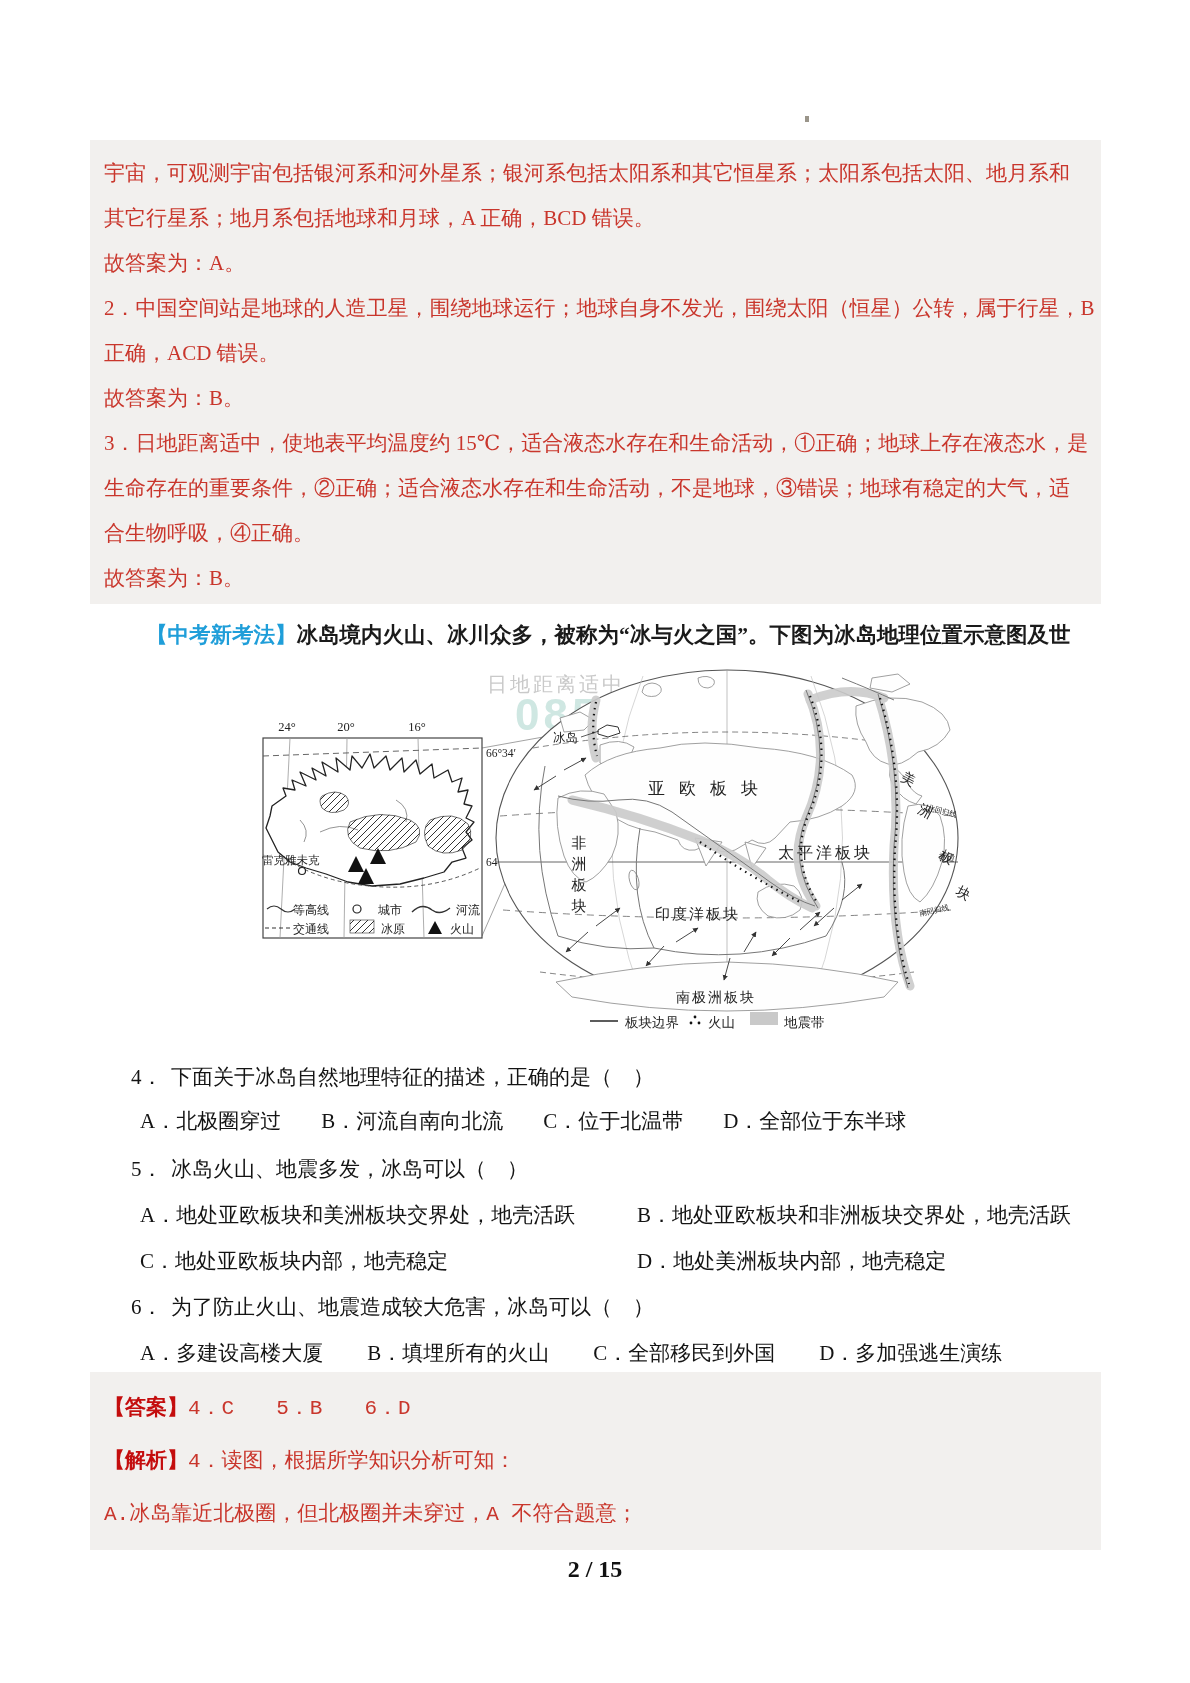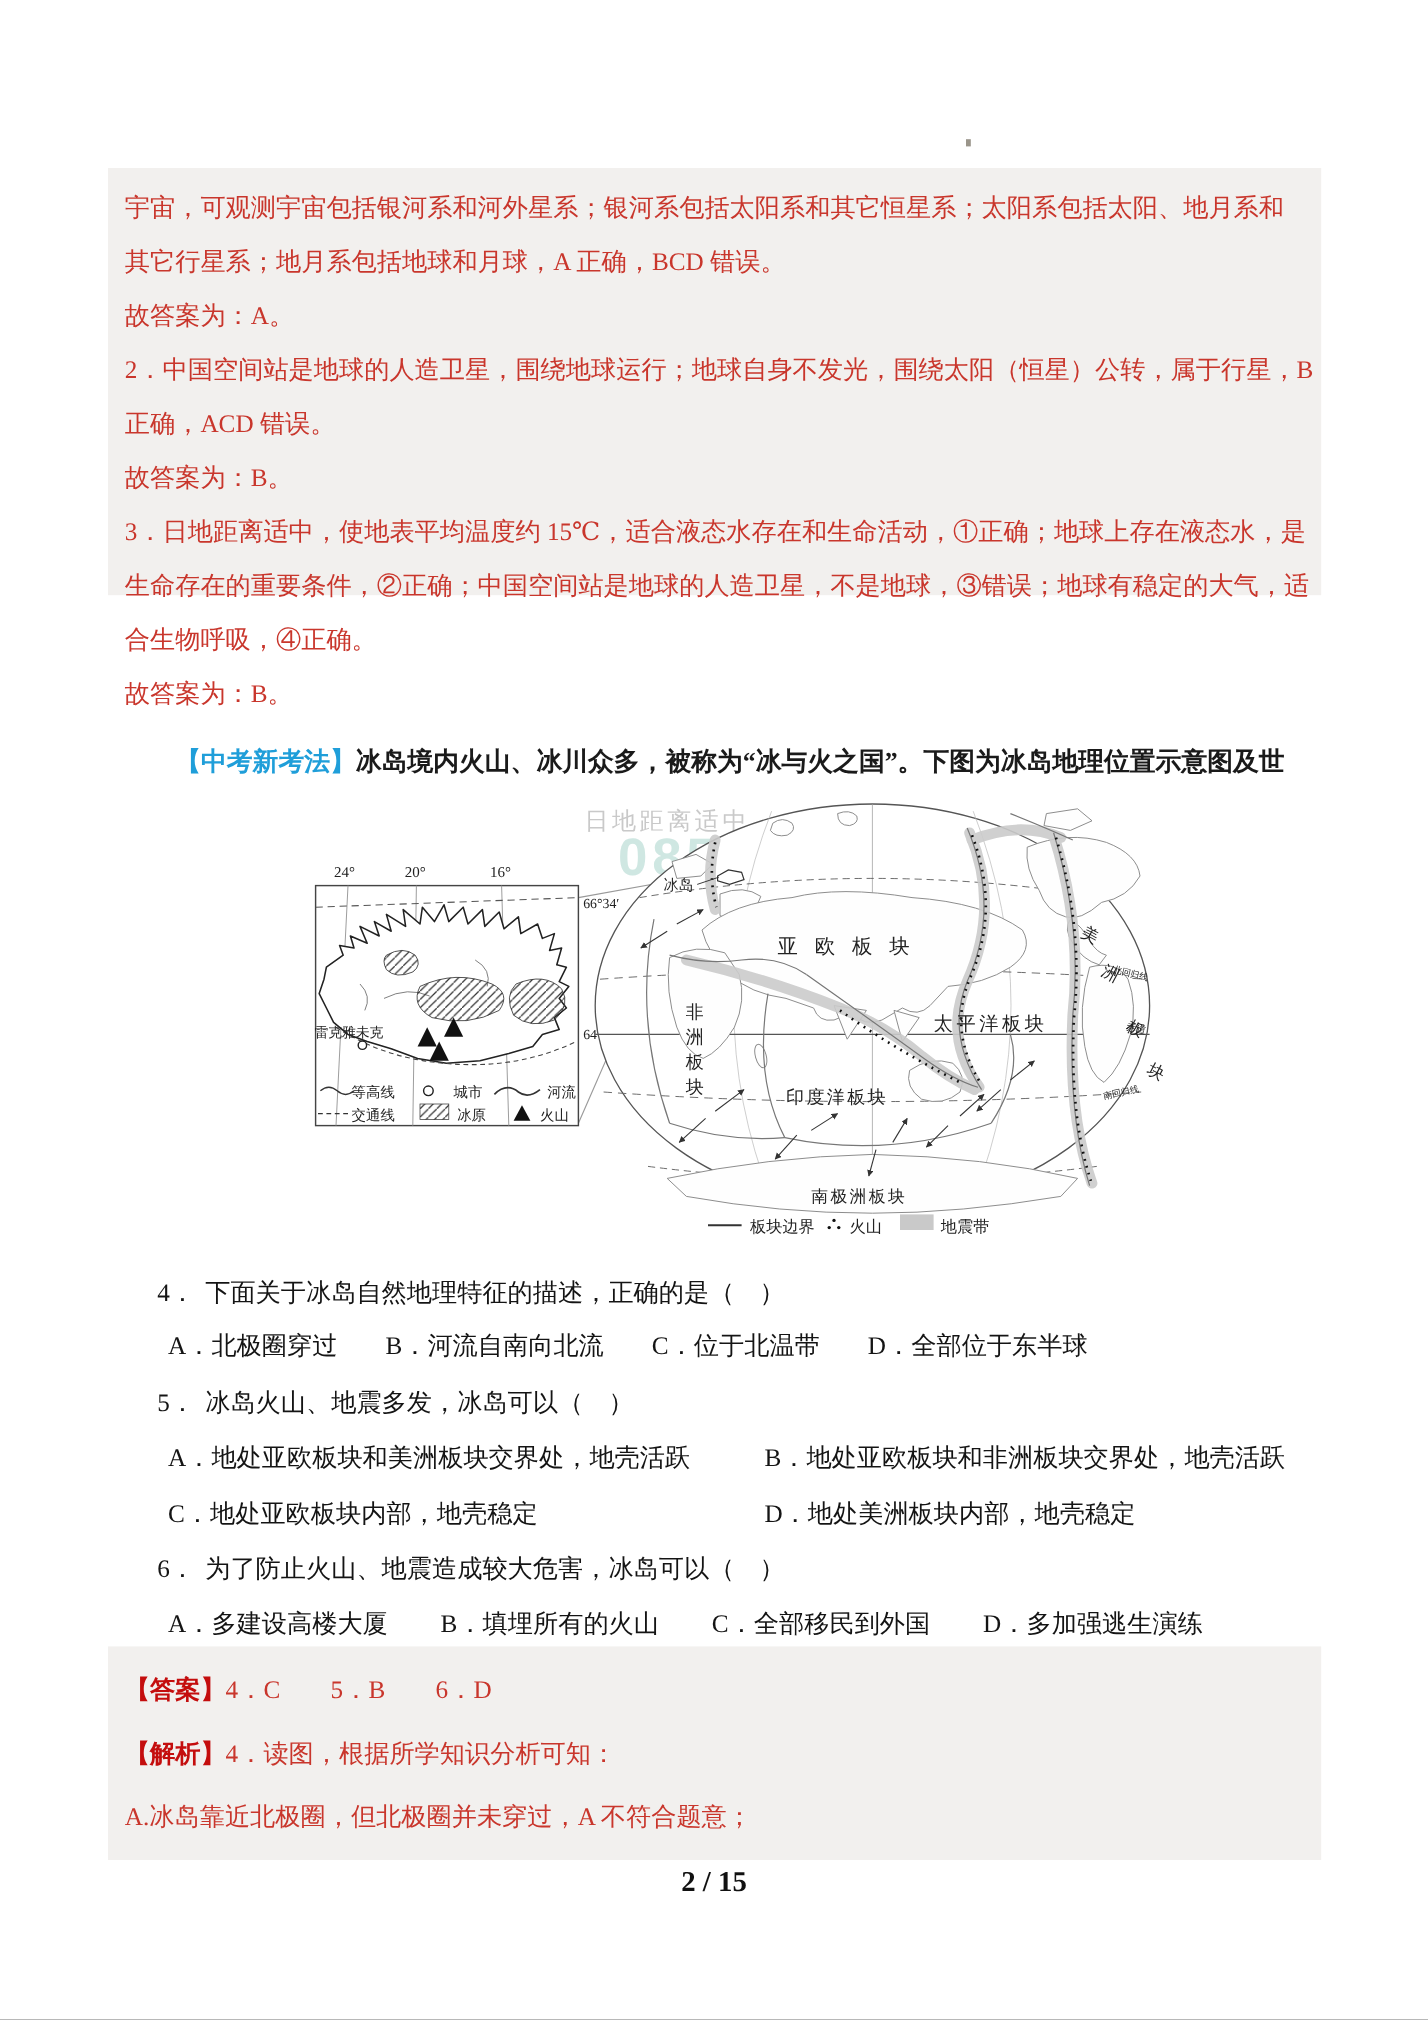--- a/index.html
+++ b/index.html
@@ -1,23 +1,23 @@
 <!DOCTYPE html>
 <html><head>
 <meta charset="utf-8">
 <style>
   html,body{margin:0;padding:0;background:#888;}
   .page{position:relative;width:1190px;height:1683px;background:#ffffff;margin:0 auto;
         font-family:"Liberation Serif","DejaVu Serif",serif;overflow:hidden;}
   .hl-block{position:absolute;left:90px;width:1011px;background:#f2f0ee;box-sizing:border-box;
             color:#c9362c;font-size:21px;}
-  #block1{top:140px;height:356px;padding:11px 14px 13px 14px;}
+  #block1{top:140px;height:464px;padding:11px 14px 13px 14px;}
   #block1 .ln{line-height:45px;white-space:nowrap;}
   #block2{top:1372px;height:178px;padding:10px 14px 0 14px;}
-  #block2 .ln{line-height:53px;white-space:nowrap;}
+  #block2 .ln{line-height:53px;white-space:nowrap;font-family:Liberation Mono, monospace;}
   .tag-red{color:#c40d0d;font-weight:bold;}
   .intro{position:absolute;left:90px;top:612px;width:1011px;line-height:46px;font-size:21.5px;color:#1a1a1a;font-weight:bold;}
   .intro .ln{white-space:nowrap;}
   .indent{display:inline-block;width:56px;}
   .tag-blue{color:#1f9ed9;}
   .wm1{position:absolute;left:487px;top:671px;font-size:20px;letter-spacing:3px;color:#c9c9c9;z-index:0;}
   .wm2{position:absolute;left:515px;top:690px;font-size:44px;font-weight:bold;color:#cfe7e2;z-index:0;
        font-family:"Liberation Sans","DejaVu Sans",sans-serif;letter-spacing:4px;}
   .figure-svg{position:absolute;left:240px;top:668px;width:745px;height:370px;z-index:1;}
   .figure-svg text{font-family:"Liberation Serif","DejaVu Serif",serif;fill:#222;}
@@ -38,21 +38,21 @@
   <div class="stray"></div>
 
   <section class="hl-block" id="block1">
     <div class="ln">宇宙，可观测宇宙包括银河系和河外星系；银河系包括太阳系和其它恒星系；太阳系包括太阳、地月系和</div>
     <div class="ln">其它行星系；地月系包括地球和月球，A 正确，BCD 错误。</div>
     <div class="ln">故答案为：A。</div>
     <div class="ln">2．中国空间站是地球的人造卫星，围绕地球运行；地球自身不发光，围绕太阳（恒星）公转，属于行星，B</div>
     <div class="ln">正确，ACD 错误。</div>
     <div class="ln">故答案为：B。</div>
     <div class="ln">3．日地距离适中，使地表平均温度约 15℃，适合液态水存在和生命活动，①正确；地球上存在液态水，是</div>
-    <div class="ln">生命存在的重要条件，②正确；中国空间站是地球的人造卫星，不是地球，③错误；地球有稳定的大气，适</div>
+    <div class="ln">生命存在的重要条件，②正确；适合液态水存在和生命活动，不是地球，③错误；地球有稳定的大气，适</div>
     <div class="ln">合生物呼吸，④正确。</div>
     <div class="ln">故答案为：B。</div>
   </section>
 
   <div class="intro">
     <div class="ln"><span class="indent"></span><span class="tag-blue">【中考新考法】</span><span>冰岛境内火山、冰川众多，被称为“冰与火之国”。下图为冰岛地理位置示意图及世</span></div>
   </div>
 
   <div class="wm1">日地距离适中</div>
   <div class="wm2">085</div>

